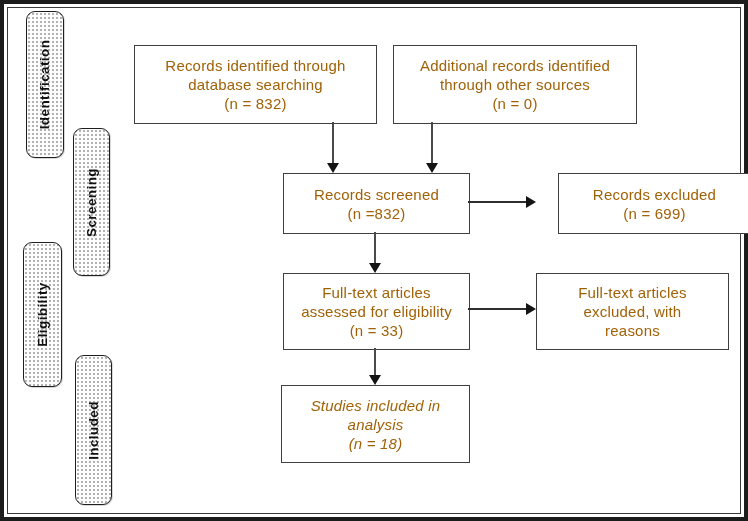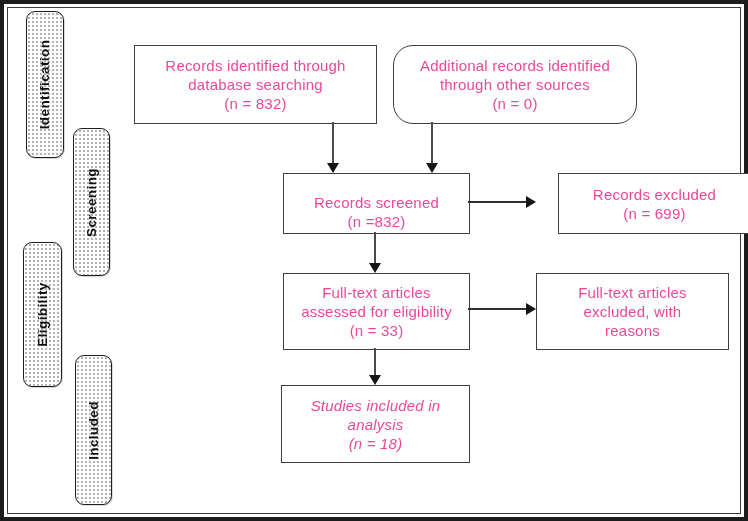--- a/index.html
+++ b/index.html
@@ -57,26 +57,26 @@
     display: flex;
     align-items: center;
     justify-content: center;
     text-align: center;
   }
   .box .box-text {
     white-space: pre-line;
     font-size: 15px;
     line-height: 19px;
     letter-spacing: 0.2px;
-    color: #ec4899;
+    color: #a16207;
     padding: 2px 6px;
   }
   #box-identified { left: 134px; top: 45px;  width: 241px; height: 77px; }
-  #box-additional { left: 393px; top: 45px;  width: 242px; height: 77px; border-radius: 20px; }
-  #box-screened   { left: 283px; top: 173px; width: 185px; height: 59px; align-items: flex-end; }
+  #box-additional { left: 393px; top: 45px;  width: 242px; height: 77px; }
+  #box-screened   { left: 283px; top: 173px; width: 185px; height: 59px; }
   #box-excluded   { left: 558px; top: 173px; width: 191px; height: 59px; }
   #box-fulltext   { left: 283px; top: 273px; width: 185px; height: 75px; }
   #box-ft-excl    { left: 536px; top: 273px; width: 191px; height: 75px; }
   #box-included   { left: 281px; top: 385px; width: 187px; height: 76px; font-style: italic; }
 
   
   .vline { position: absolute; width: 2px; background: #4a4a4a; }
   .hline { position: absolute; height: 2px; background: #2e2e2e; }
   .head-down {
     position: absolute; width: 0; height: 0;

